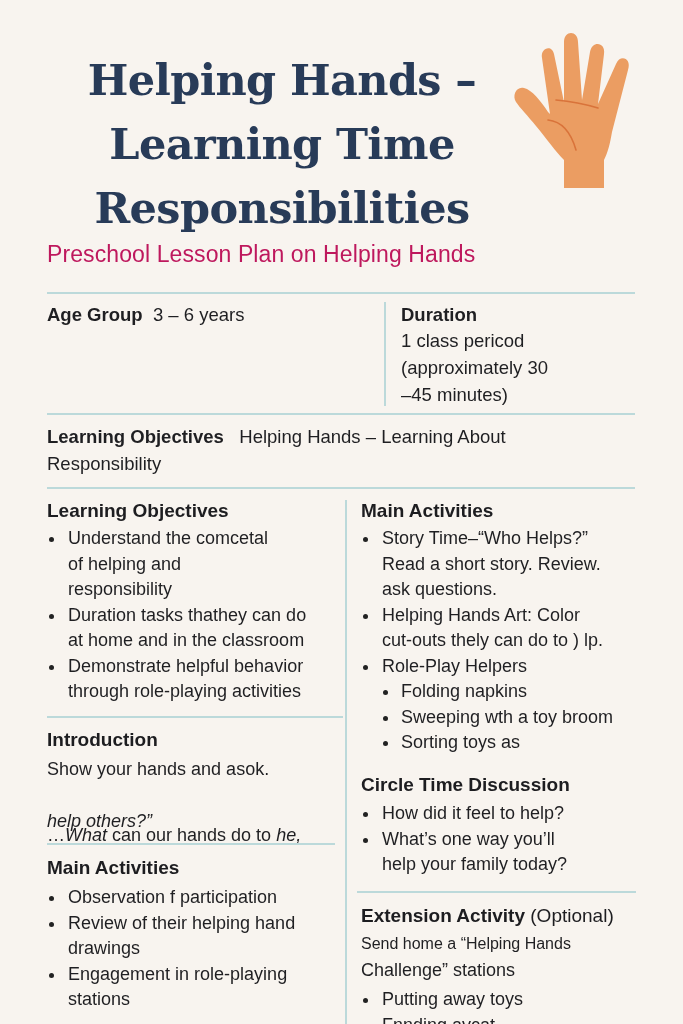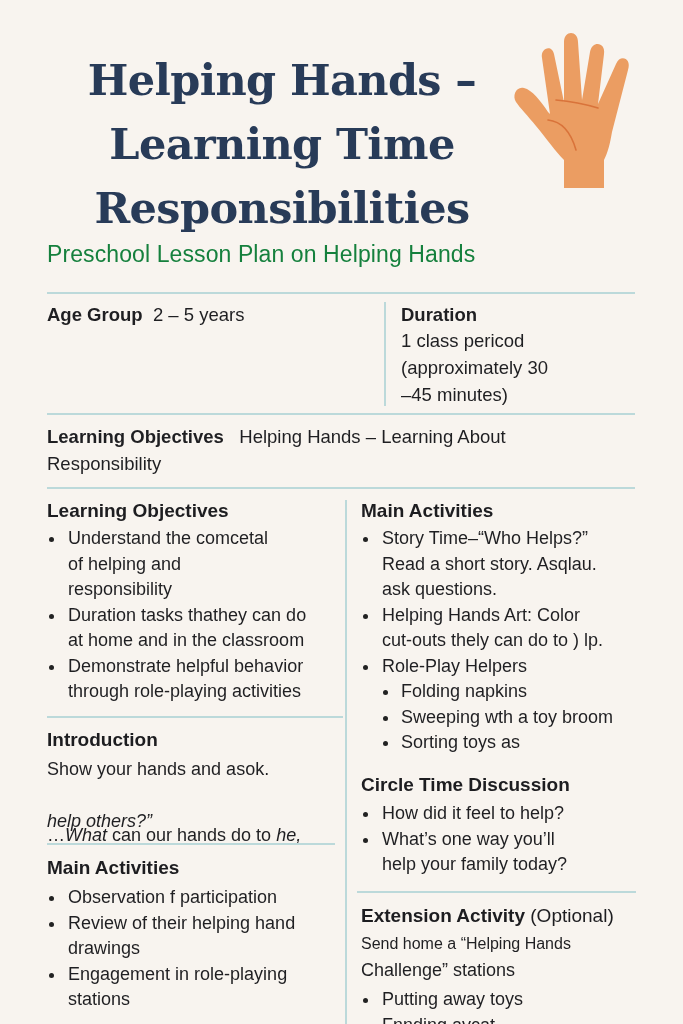--- a/index.html
+++ b/index.html
@@ -13,21 +13,21 @@
   .title {
     position: absolute; left: 47px; top: 48px; margin: 0;
     font-family: "DejaVu Serif", "Liberation Serif", serif;
     font-weight: bold; font-size: 43px; line-height: 64px;
     color: #283b58; letter-spacing: -0.6px;
     width: 470px;
   }
   .title span { display: block; white-space: nowrap; text-align: center; }
   .subtitle {
     position: absolute; left: 47px; top: 241px;
-    font-size: 23px; color: #15803d; white-space: nowrap; letter-spacing: 0.1px;
+    font-size: 23px; color: #be185d; white-space: nowrap; letter-spacing: 0.1px;
   }
   .hand { position: absolute; left: 512px; top: 28px; width: 130px; height: 164px; }
   .hr { position: absolute; height: 1.5px; background: #bcd9da; }
   .vr { position: absolute; width: 1.5px; background: #bcd9da; }
   .txt { position: absolute; font-size: 18.5px; line-height: 26px; white-space: nowrap; }
   .b { font-weight: bold; }
   .h { position: absolute; font-weight: bold; font-size: 19px; line-height: 26px; white-space: nowrap; color: #1d1d20; }
   ul.list { position: absolute; margin: 0; padding: 0; list-style: none; font-size: 18px; line-height: 25.5px; }
   ul.list li { position: relative; padding-left: 21px; white-space: nowrap; }
   ul.list li::before {
@@ -66,21 +66,21 @@
   <path d="M44 72 Q66 74 86 80" stroke="#d9733a" stroke-width="1.6" fill="none" stroke-linecap="round"></path>
   <path d="M36 92 Q56 94 64 122" stroke="#d9733a" stroke-width="1.6" fill="none" stroke-linecap="round"></path>
 </svg>
 
 <div class="subtitle">Preschool Lesson Plan on Helping Hands</div>
 
 <div class="hr" style="left:47px; top:292px; width:588px;"></div>
 
 <div class="txt" style="left:47px; top:302px;">
   <span class="b">Age Group</span>&nbsp;
-  <span>2 – 5 years</span>
+  <span>3 – 6 years</span>
 </div>
 
 <div class="vr" style="left:384px; top:302px; height:104px;"></div>
 
 <div class="txt b" style="left:401px; top:302px;">Duration</div>
 <div class="txt" style="left:401px; top:328px;">1 class pericod</div>
 <div class="txt" style="left:401px; top:355px;">(approximately 30</div>
 <div class="txt" style="left:401px; top:382px;">–45 minutes)</div>
 
 <div class="hr" style="left:47px; top:413px; width:588px;"></div>
@@ -122,21 +122,21 @@
   <li><span>Observation f participation</span></li>
   <li><span>Review of their helping hand</span></li>
   <li class="nob"><span>drawings</span></li>
   <li><span>Engagement in role-playing</span></li>
   <li class="nob"><span>stations</span></li>
 </ul>
 
 <div class="h" style="left:361px; top:498px;">Main Activities</div>
 <ul class="list" style="left:361px; top:526px;">
   <li><span>Story Time–“Who Helps?”</span></li>
-  <li class="nob"><span>Read a short story. Asqlau.</span></li>
+  <li class="nob"><span>Read a short story. Review.</span></li>
   <li class="nob"><span>ask questions.</span></li>
   <li><span>Helping Hands Art: Color</span></li>
   <li class="nob"><span>cut-outs thely can do to ) lp.</span></li>
   <li><span>Role-Play Helpers</span></li>
   <li class="sub"><span>Folding napkins</span></li>
   <li class="sub"><span>Sweeping wth a toy broom</span></li>
   <li class="sub"><span>Sorting toys as</span></li>
 </ul>
 
 <div class="h" style="left:361px; top:772px;">Circle Time Discussion</div>

